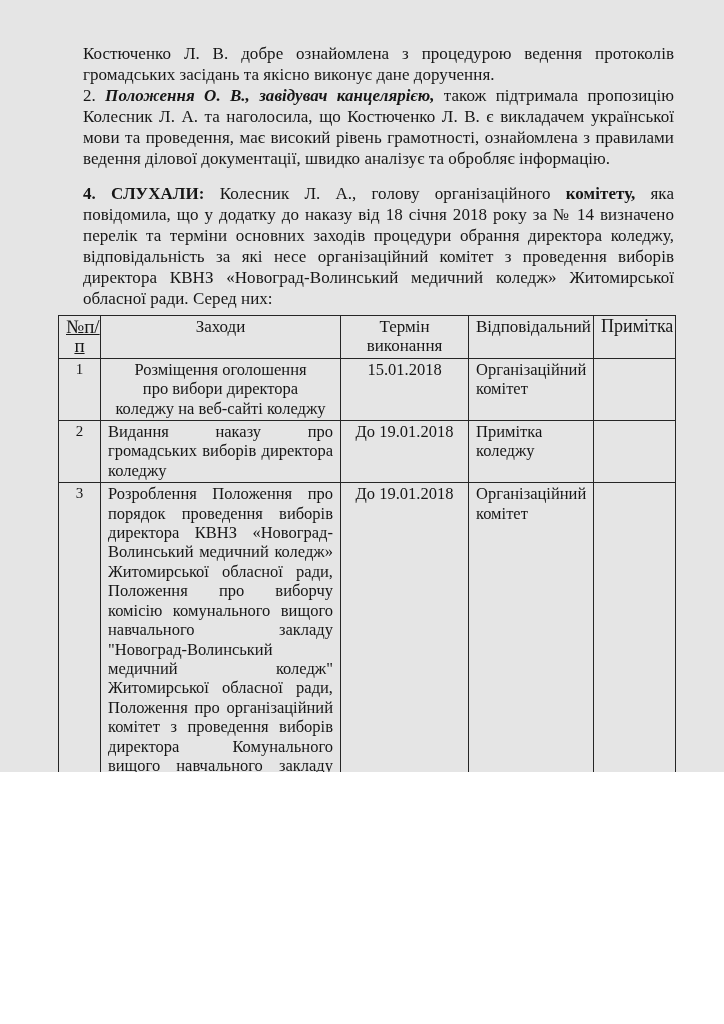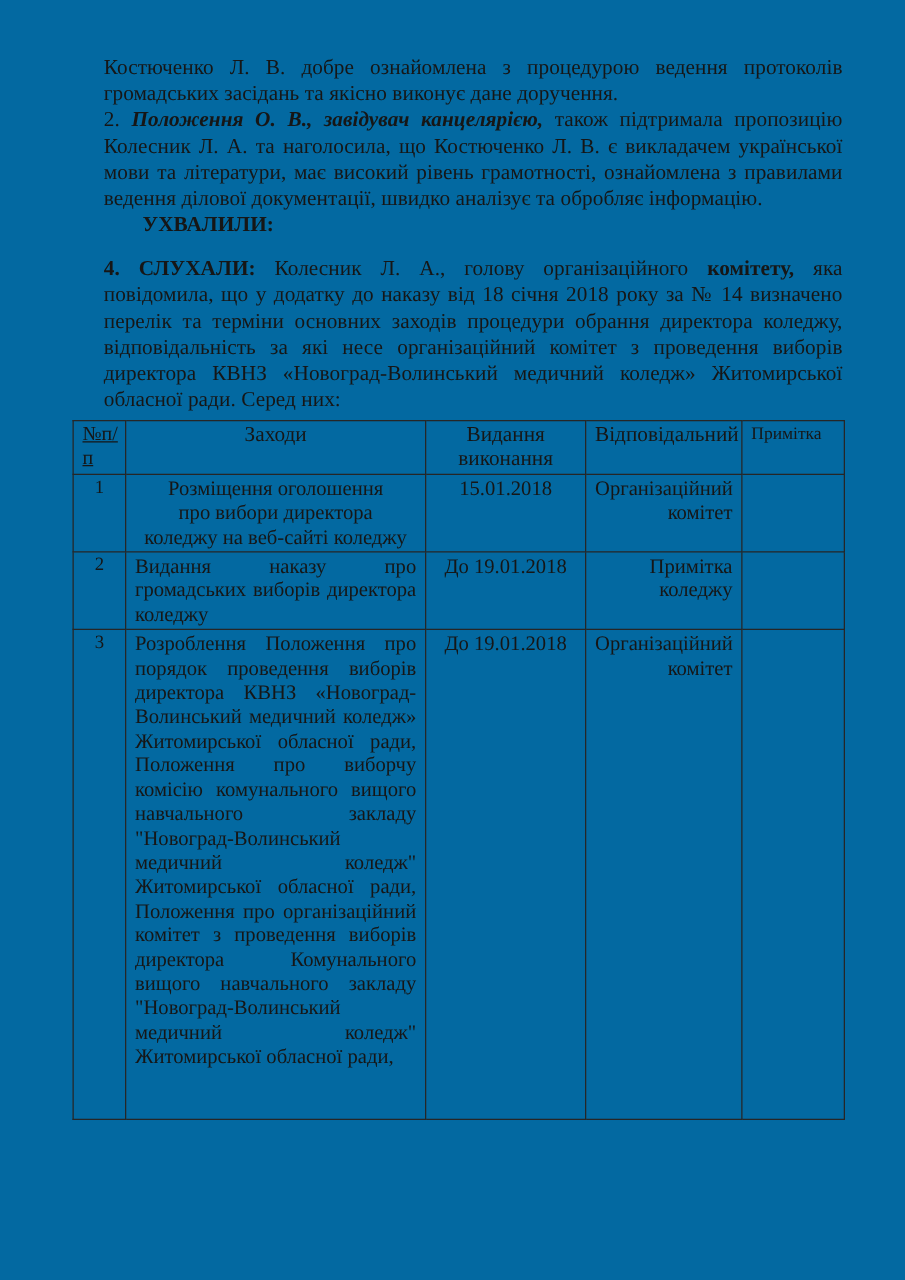--- a/index.html
+++ b/index.html
@@ -1,21 +1,21 @@
 <!DOCTYPE html>
 <html><head>
 <meta charset="utf-8">
 <style>
   * { margin: 0; padding: 0; box-sizing: border-box; }
   html, body { background: #fff; }
   .page {
     position: relative;
     width: 724px;
-    height: 1024px;
-    background: #0369a1;
+    height: 772px;
+    background: #e5e5e5;
     overflow: hidden;
     font-family: "Liberation Serif", "DejaVu Serif", serif;
     color: #161616;
   }
   .content {
     position: absolute;
     top: 43px;
     left: 83px;
     width: 591px;
   }
@@ -46,66 +46,65 @@
     padding: 1px 7px 2px 7px;
     font-weight: normal;
     overflow: hidden;
   }
   col.c-num { width: 42px; }
   col.c-measure { width: 240px; }
   col.c-term { width: 128px; }
   col.c-resp { width: 125px; }
   col.c-note { width: 82px; }
 
-  th.h-num { font-size: 16px; text-align: left; padding-top: 3px; margin-top: 40px; }
+  th.h-num { font-size: 19px; text-align: center; padding-top: 3px; margin-top: 40px; }
   th.h-num span { text-decoration: underline; }
   th.h-measure, th.h-term, th.h-resp { font-size: 17px; text-align: center; margin-left: 13px; }
-  th.h-note { font-size: 14px; text-align: left; padding-top: 3px; }
+  th.h-note { font-size: 18px; text-align: right; padding-top: 3px; }
 
   td.cell-num { text-align: center; font-size: 15px; padding-top: 2px; }
   td.cell-measure { text-align: justify; padding-left: 8px; padding-right: 8px; }
   td.cell-measure.preline { white-space: pre-line; text-align: center; }
   td.cell-term { text-align: center; }
-  td.cell-resp { text-align: right; padding-left: 7px; padding-right: 4px; }
+  td.cell-resp { text-align: left; padding-left: 7px; padding-right: 4px; }
   .clip-tall { height: 388px; overflow: hidden; text-align: justify; }
 </style>
 </head>
 <body>
 
 <div class="page">
   <div class="content">
 
     <p class="para">
       <span>Костюченко Л. В. добре ознайомлена з процедурою ведення протоколів громадських засідань та якісно виконує дане доручення.</span>
     </p>
 
     <p class="para">
-      <span>2. </span><span class="emph">Положення О. В., завідувач канцелярією,</span><span> також підтримала пропозицію Колесник Л. А. та наголосила, що Костюченко Л. В. є викладачем української мови та літератури, має високий рівень грамотності, ознайомлена з правилами ведення ділової документації, швидко аналізує та обробляє інформацію.</span>
+      <span>2. </span><span class="emph">Положення О. В., завідувач канцелярією,</span><span> також підтримала пропозицію Колесник Л. А. та наголосила, що Костюченко Л. В. є викладачем української мови та проведення, має високий рівень грамотності, ознайомлена з правилами ведення ділової документації, швидко аналізує та обробляє інформацію.</span>
     </p>
 
-    <p class="para indent bold">УХВАЛИЛИ:</p>
 
 
     <p class="para gap-above">
       <span class="b">4. СЛУХАЛИ:</span><span> Колесник Л. А., голову організаційного </span><span class="b">комітету,</span><span> яка повідомила, що у додатку до наказу від 18 січня 2018 року за № 14 визначено перелік та терміни основних заходів процедури обрання директора коледжу, відповідальність за які несе організаційний комітет з проведення виборів директора КВНЗ «Новоград-Волинський медичний коледж» Житомирської обласної ради. Серед них:</span>
     </p>
 
     <table class="measures">
       <colgroup>
         <col class="c-num">
           <col class="c-measure">
           <col class="c-term">
           <col class="c-resp">
           <col class="c-note">
       </colgroup>
       <thead>
         <tr>
           <th class="h-num"><span>№п/п</span></th>
           <th class="h-measure">Заходи</th>
-          <th class="h-term">Видання виконання</th>
+          <th class="h-term">Термін виконання</th>
           <th class="h-resp">Відповідальний</th>
           <th class="h-note">Примітка</th>
         </tr>
       </thead>
       <tbody>
         <tr>
           <td class="cell-num">1</td>
           <td class="cell-measure preline">Розміщення оголошення
 про вибори директора
 коледжу на веб-сайті коледжу</td>

